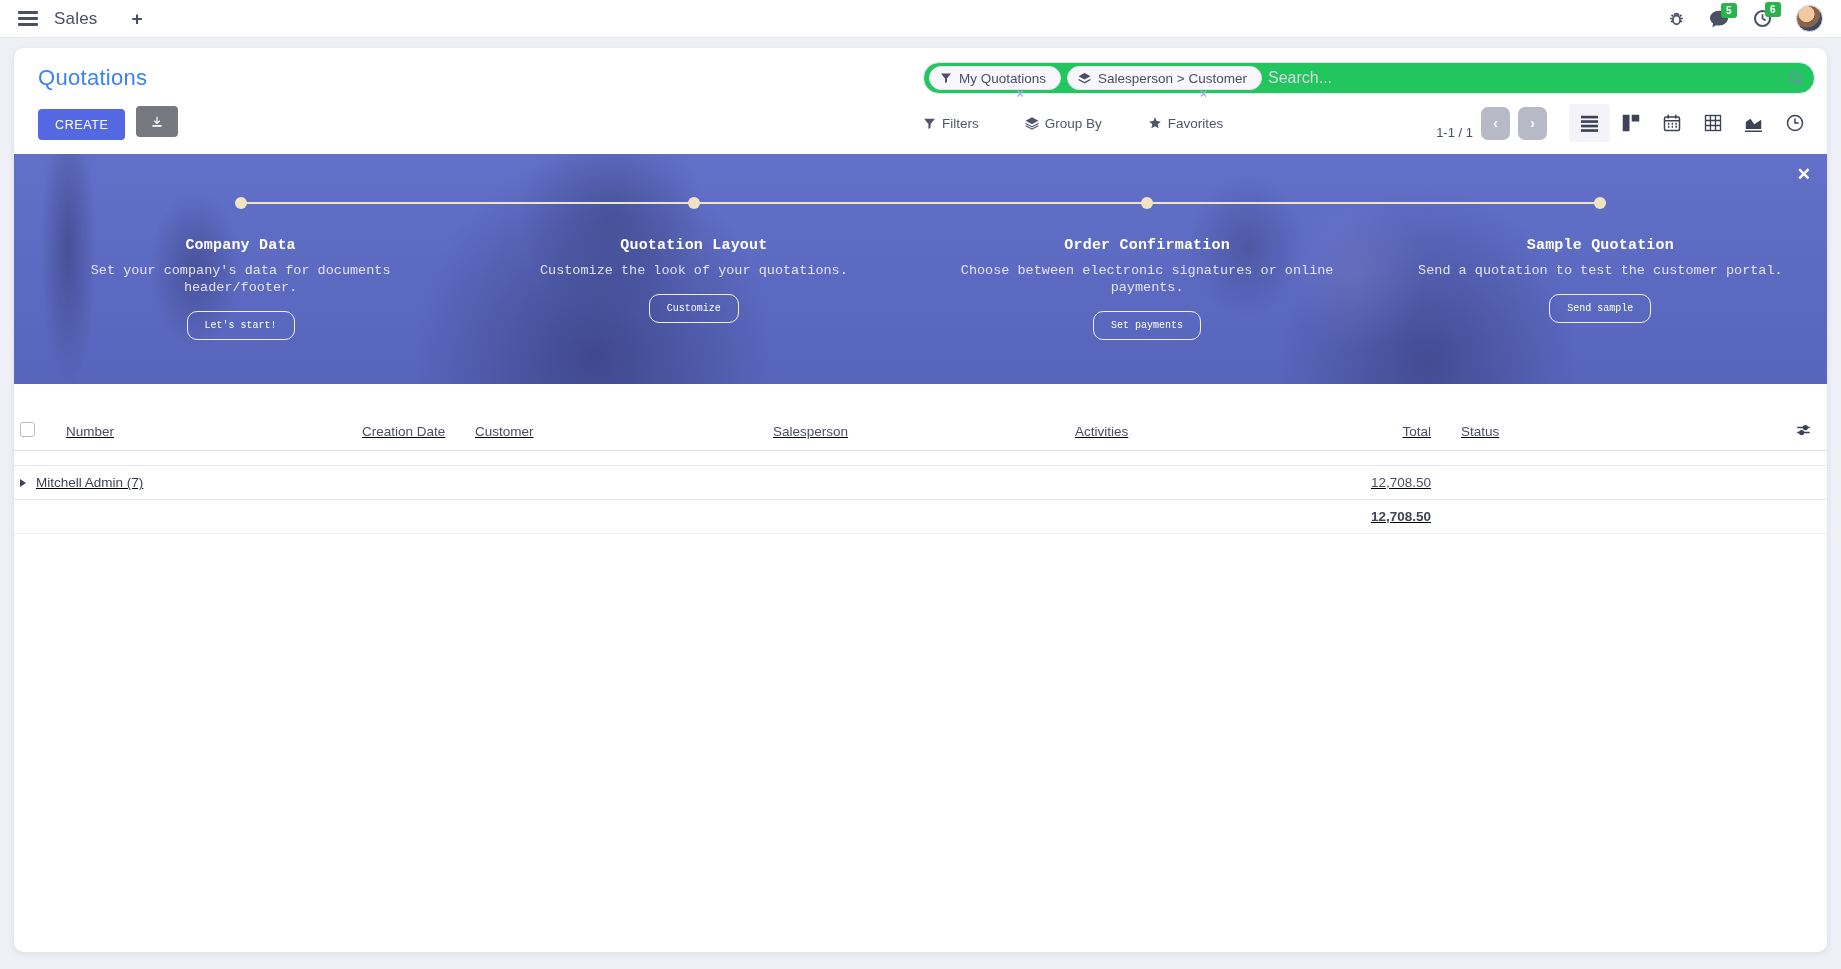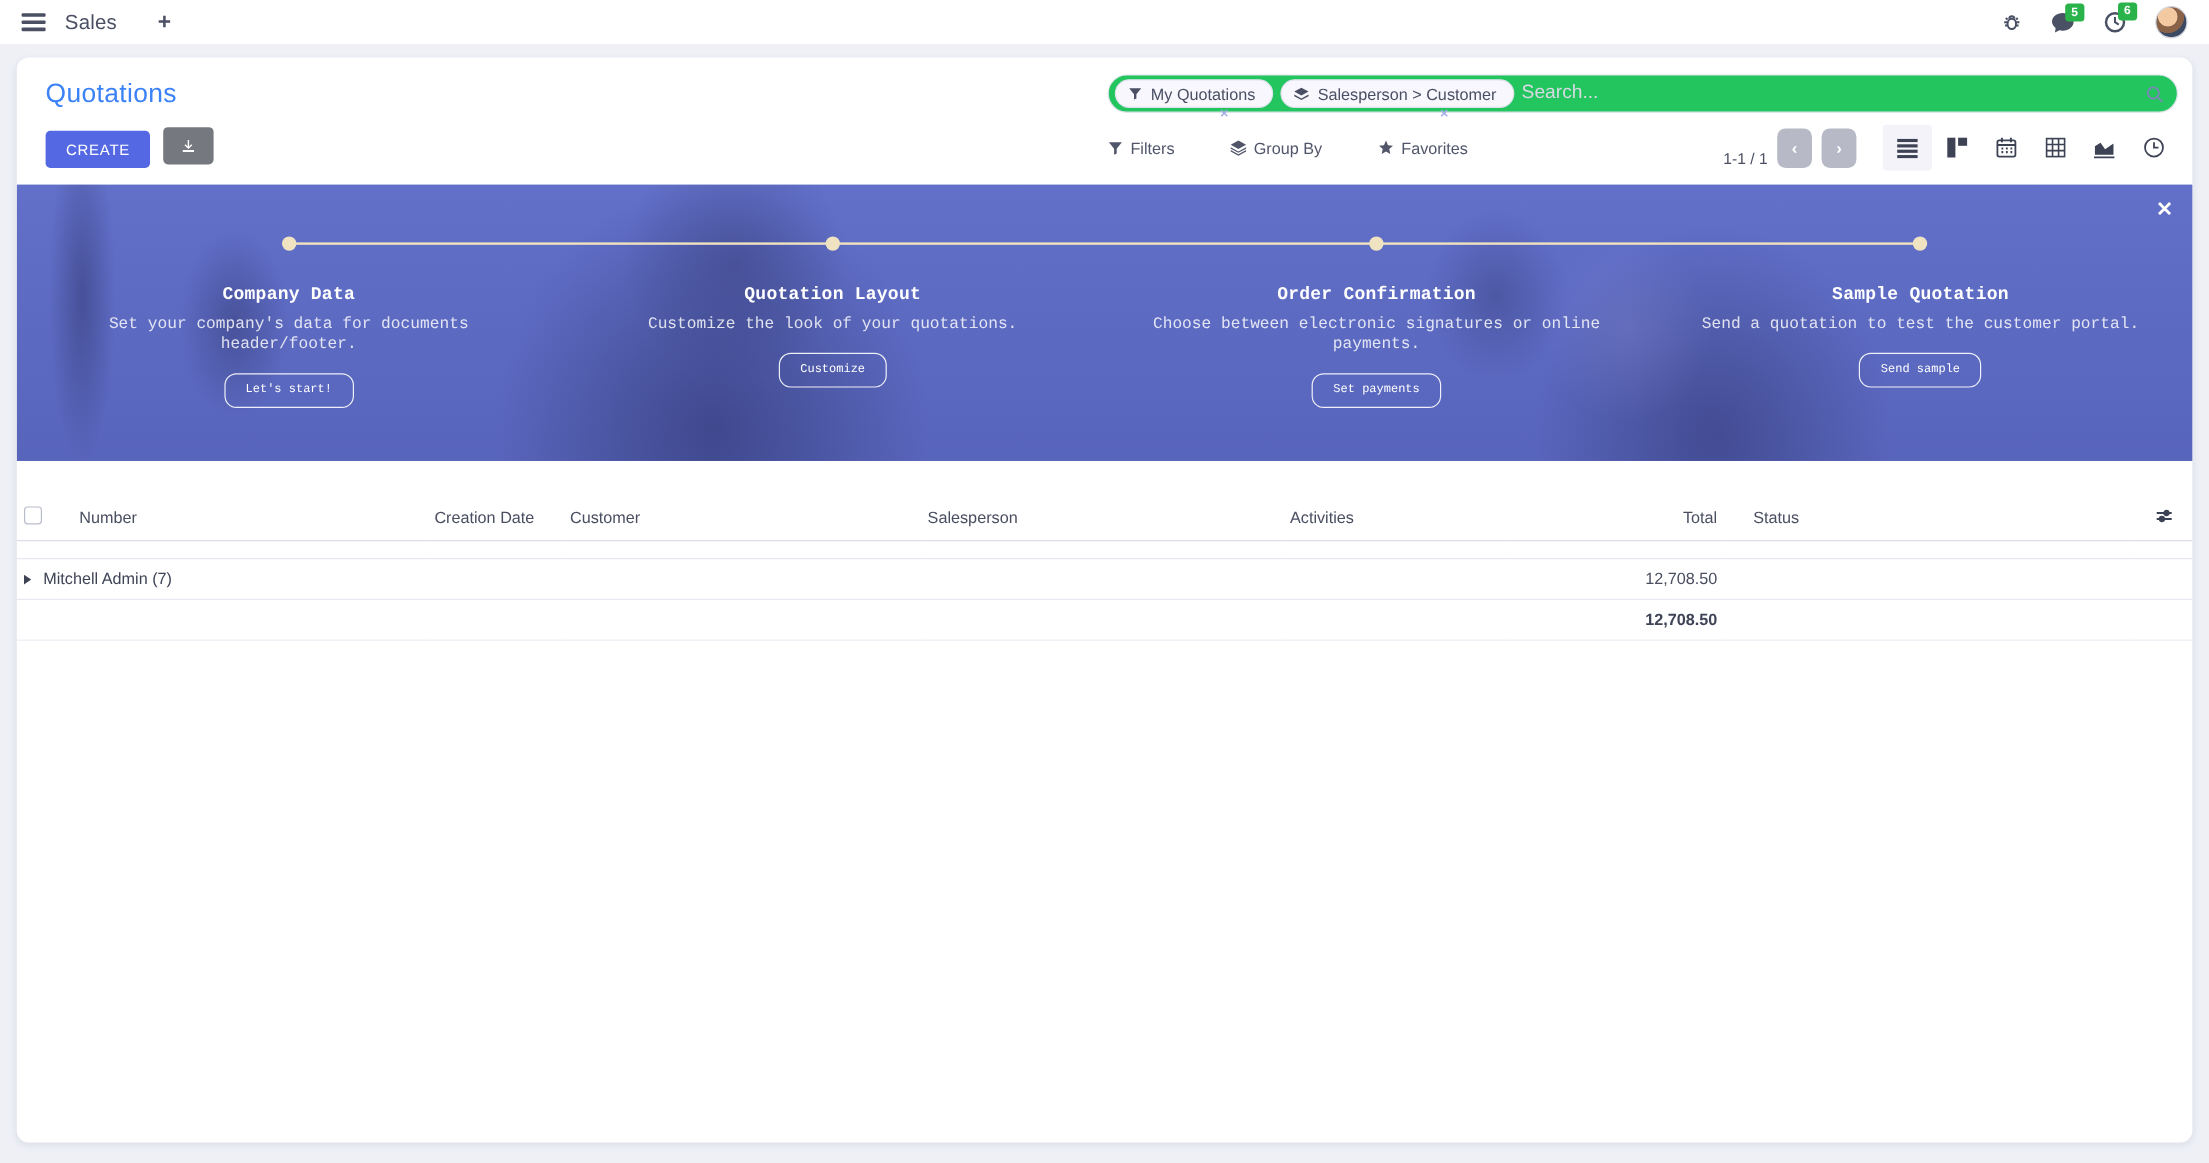--- a/index.html
+++ b/index.html
@@ -73,21 +73,21 @@
   .steps { position:absolute; inset:0; display:flex; }
   .step { flex:1; position:relative; text-align:center; padding:12px 40px;font-family:Liberation Mono, monospace; }
   .dot { position:absolute; top:43px; left:50%; transform:translateX(-50%); width:12px; height:12px;
     border-radius:50%; background:#f0e3c2; }
   .step-title { margin-top:71px; font-size:15px; font-weight:700; letter-spacing:.2px; }
   .step-desc { margin-top:9px; font-size:13.5px; line-height:1.25; color:rgba(255,255,255,.82); }
   .step-btn { margin-top:14px; background:transparent; color:#fff; border:1px solid rgba(255,255,255,.9);
     border-radius:10px; padding:8px 17px; font-size:10px; cursor:pointer; font-family:inherit; }
 
   
-  .listview { padding-top:28px; }
+  .listview { padding-top:28px;text-decoration:underline; }
   table { width:100%; border-collapse:collapse; table-layout:fixed; font-size:13.5px; color:#4a4e61; }
   th { font-weight:500; text-align:left; padding:10px 6px; color:#494e61; }
   td { padding:9px 6px; }
   .col-check { width:46px; } .col-number { width:296px; } .col-cdate { width:113px; }
   .col-cust { width:298px; } .col-sales { width:302px; } .col-act { width:190px; }
   .col-total { width:178px; } .col-status { width:auto; } .col-set { width:50px; }
   thead th { border-bottom:1px solid #dcdde6; }
   th.check-cell, td.check-cell { }
   .cbx { width:15px; height:15px; border:1px solid #b9bdc9; border-radius:3px; background:#fff; display:inline-block; cursor:pointer; }
   th.t-right, td.t-right { text-align:right; }

